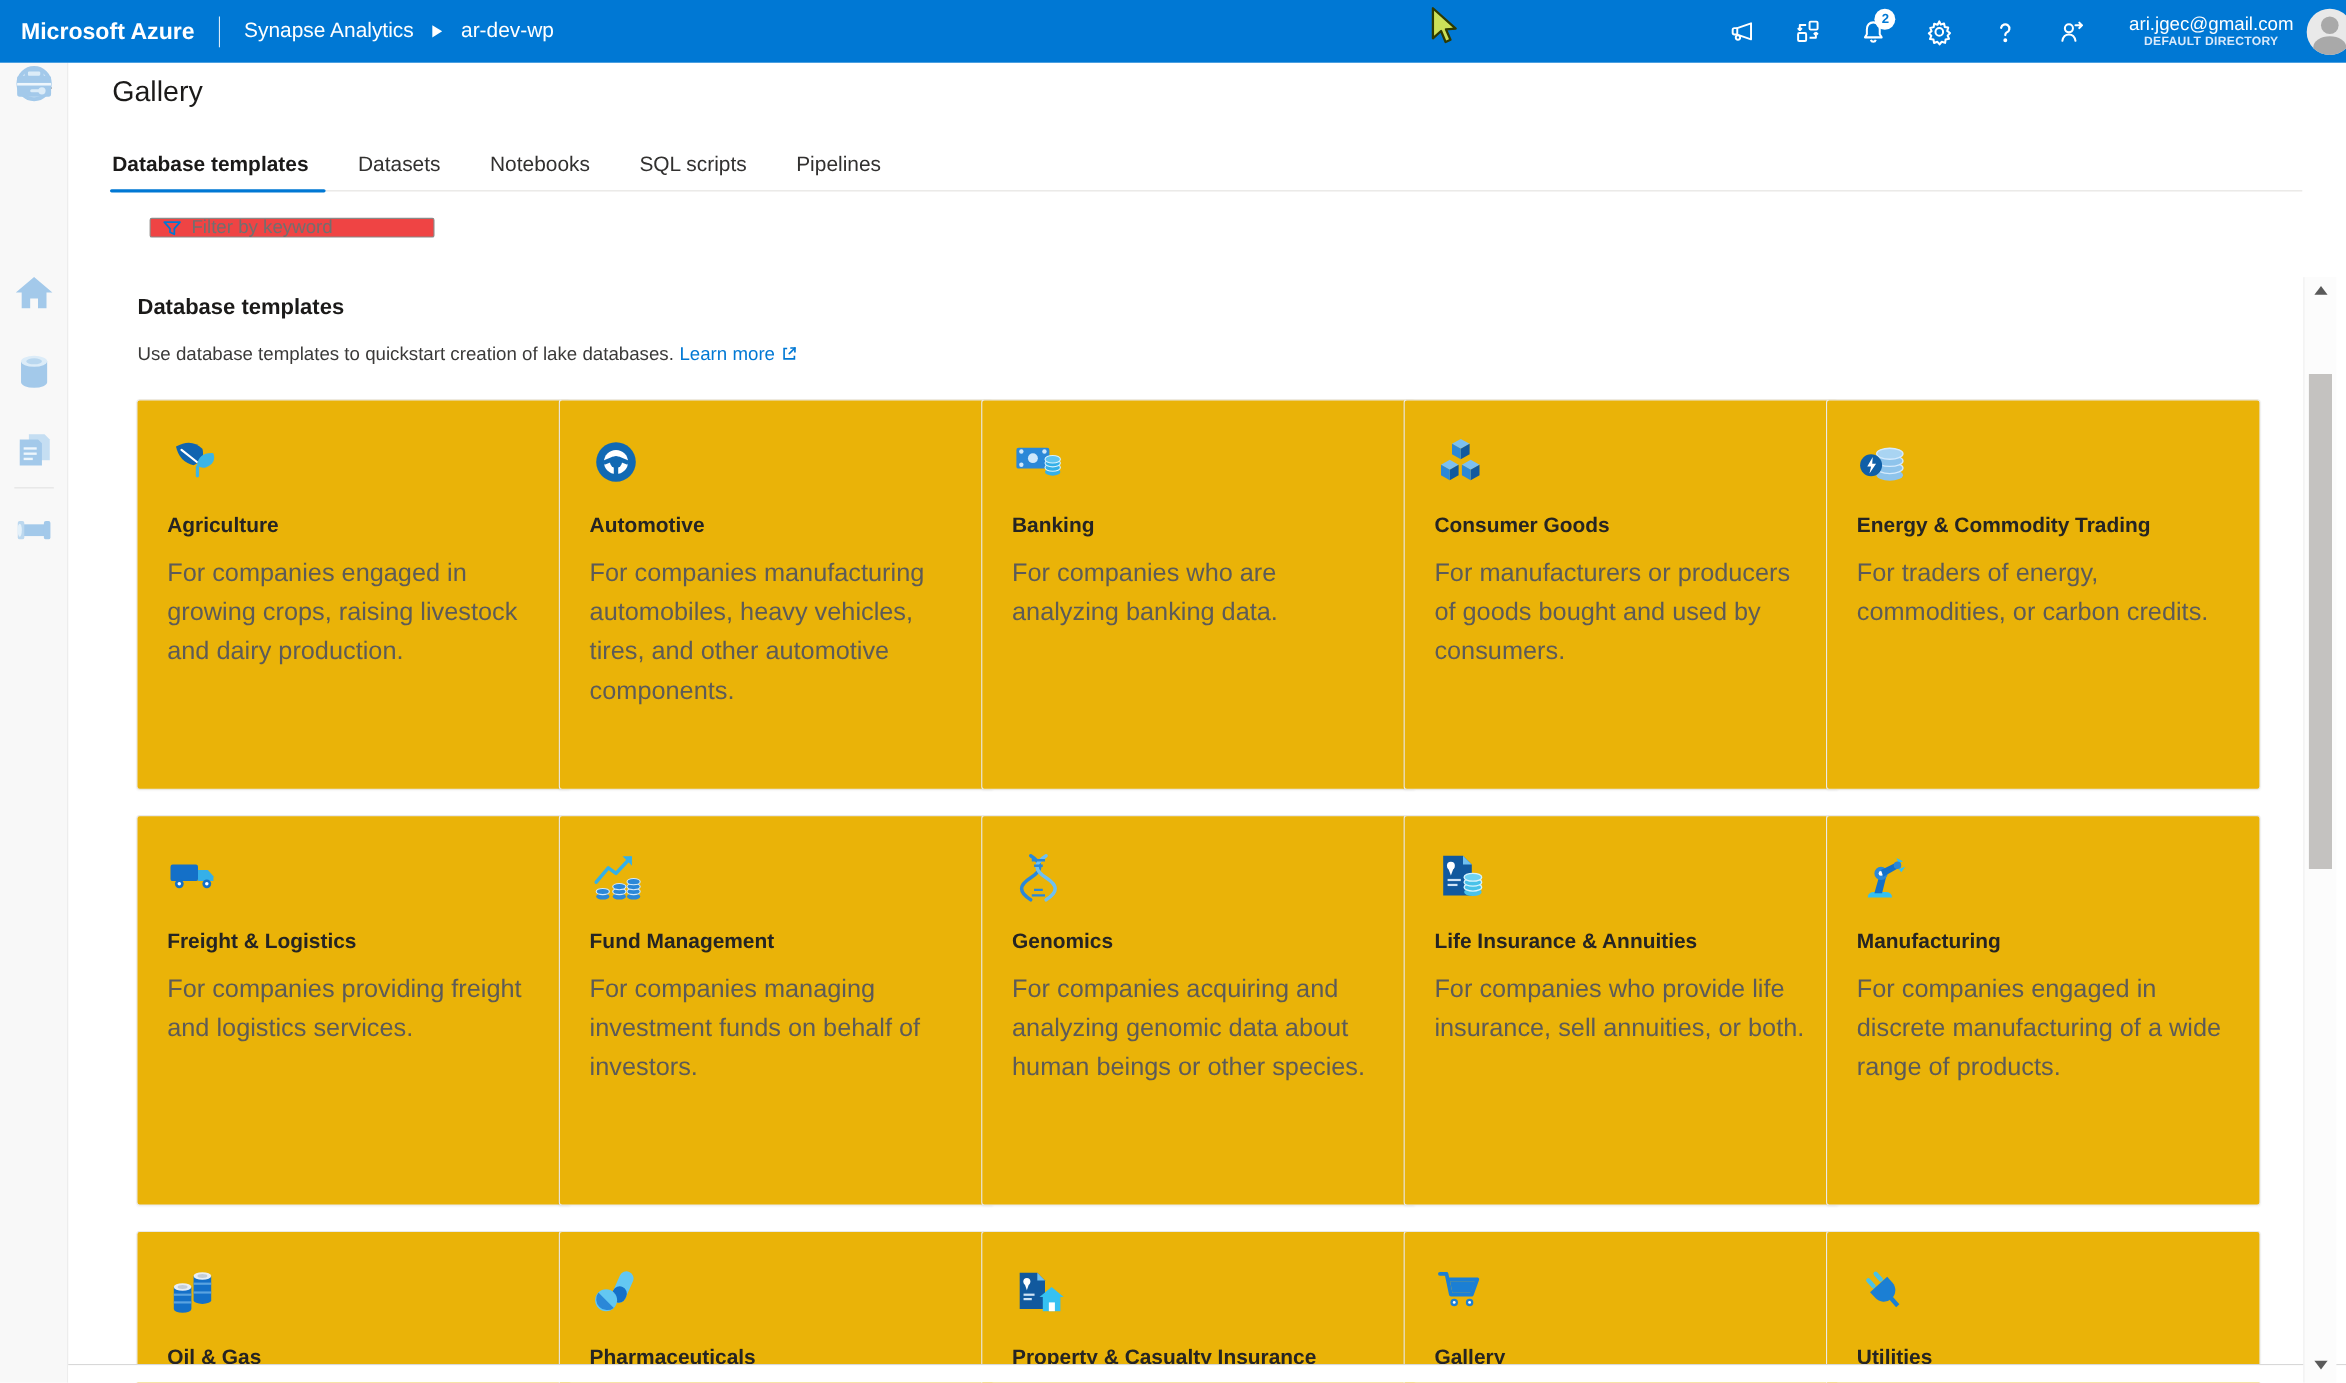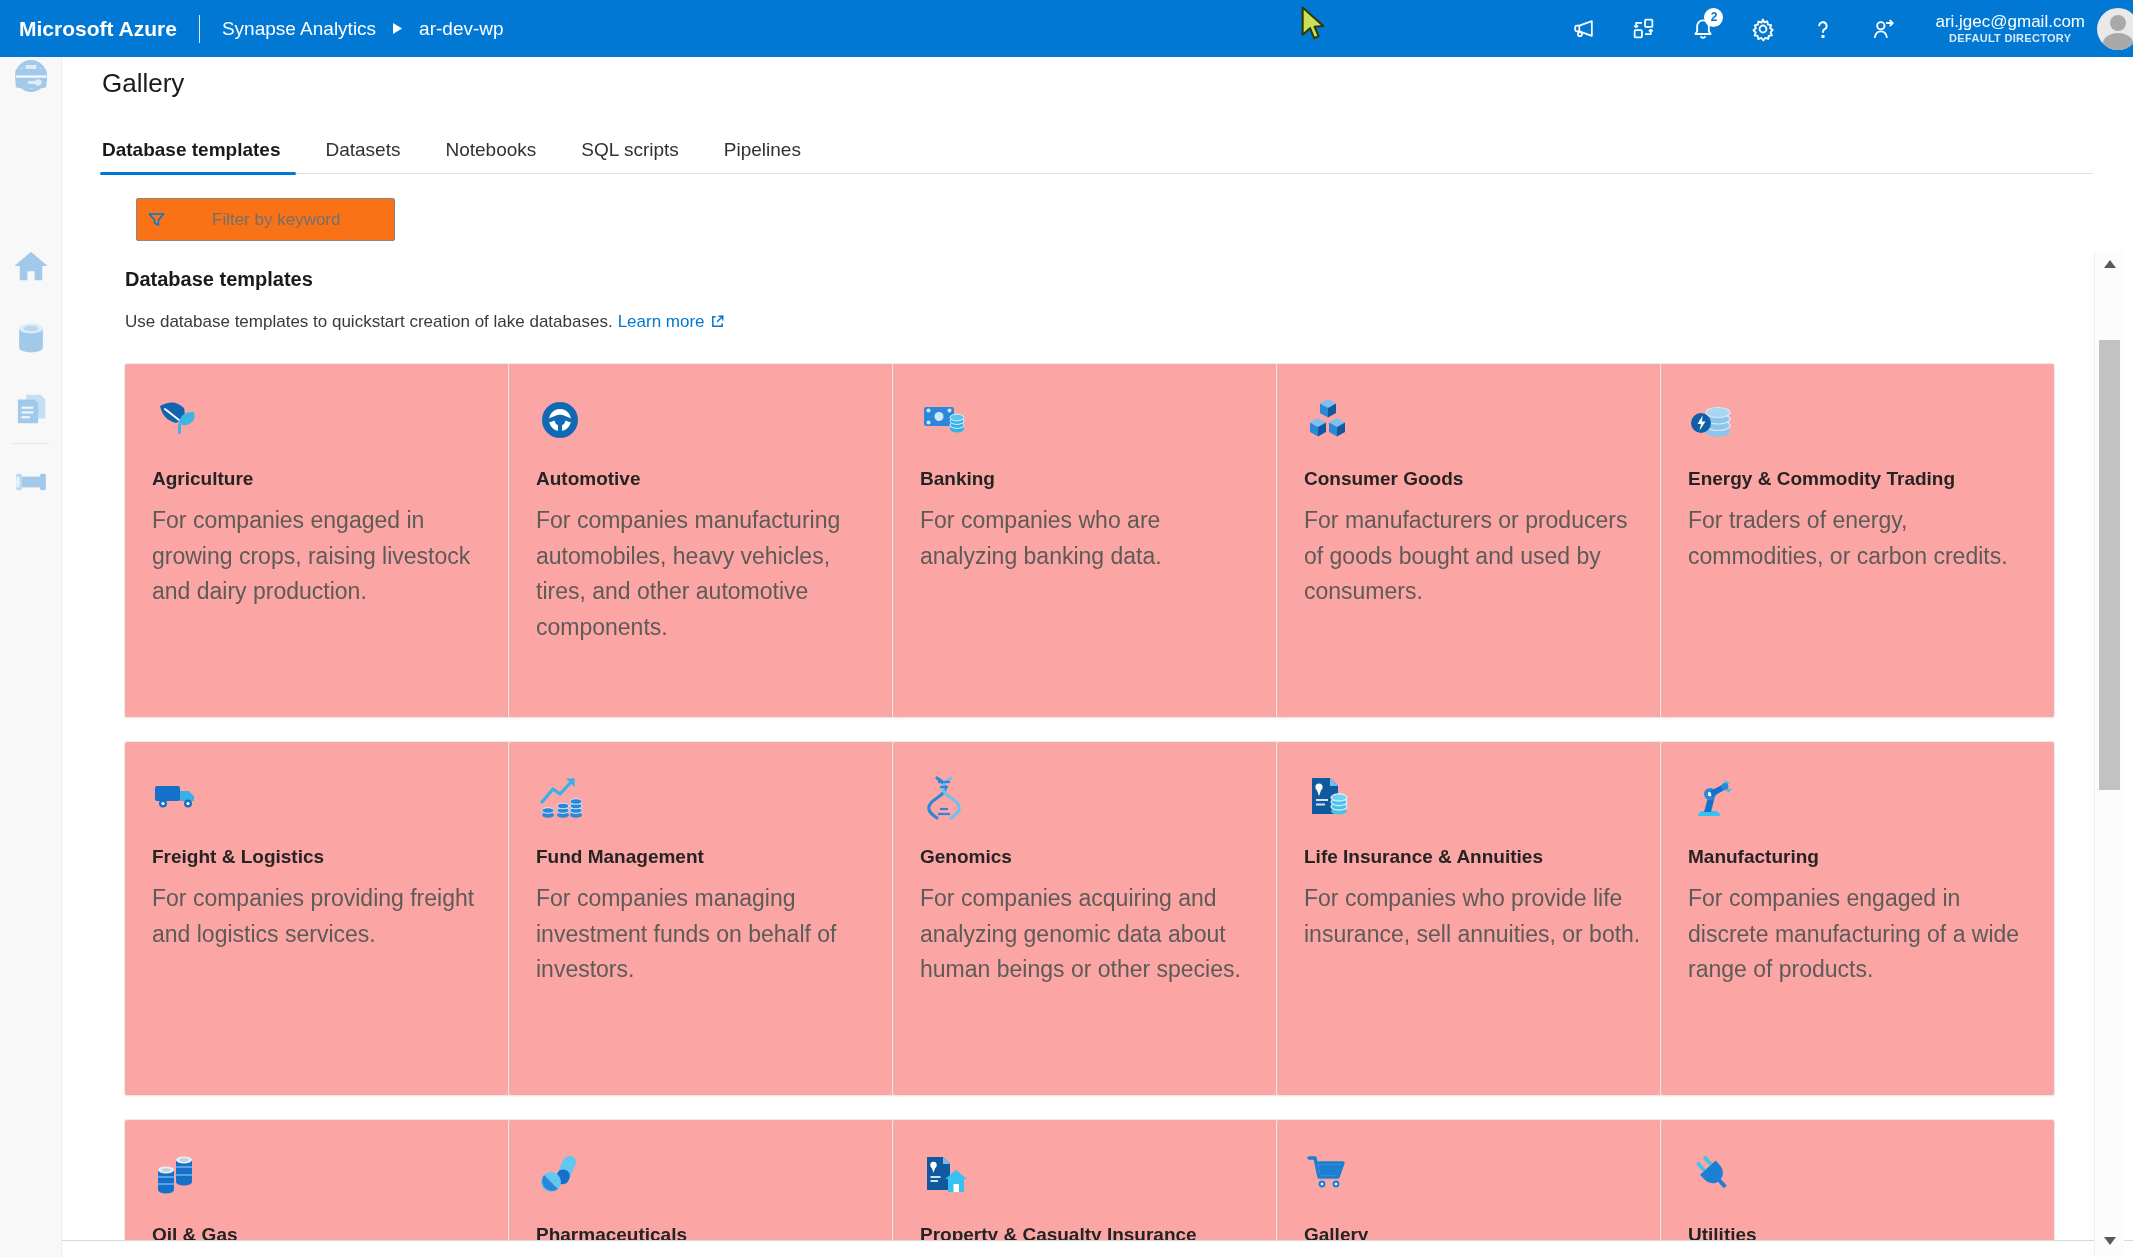--- a/index.html
+++ b/index.html
@@ -45,37 +45,37 @@
   
   .page-title{position:absolute; top:68px; left:102px; font-size:26px; font-weight:400; color:#1b1a19;}
   .tabbar{position:absolute; top:139px; left:102px; width:1991px; display:flex; gap:45px;
           padding-bottom:12px; border-bottom:1px solid #e3e1df;}
   .tab{position:relative; font-size:19px; color:#323130; cursor:pointer; white-space:nowrap;}
   .tab.active{font-weight:700; color:#1b1a19;}
   .tab.active::after{content:''; position:absolute; left:-2px; right:-16px; bottom:-14px; height:3px;
           background:var(--accent); border-radius:2px;}
 
   
-  .filter{position:absolute; top:198px; left:136px; width:259px; height:43px; border:1px solid #8a8886;
-          border-radius:2px; display:flex; align-items:center; background:#f97316;gap:38px;}
+  .filter{position:absolute; top:198px; left:136px; width:259px; height:18px; border:1px solid #8a8886;
+          border-radius:2px; display:flex; align-items:center; background:#ef4444;}
   .filter svg{margin:0 8px 0 10px; flex:none;}
   .filter input{border:none; outline:none; width:200px; font-size:17px; color:#323130;
           font-family:"Liberation Sans",sans-serif; background:transparent;}
   .filter input::placeholder{color:#707070;}
 
   
   .section-heading{position:absolute; top:268px; left:125px; font-size:20px; font-weight:700; color:#1b1a19;}
   .section-desc{position:absolute; top:312px; left:125px; font-size:17px; color:#3b3a39;}
   .learn-more{color:var(--accent); text-decoration:none; margin-left:5px; cursor:pointer;}
   .ext-icon{display:inline-block; vertical-align:-2px; margin-left:5px;}
 
   
   .grid{position:absolute; top:363px; left:124px; width:1903px;
         display:grid; grid-template-columns:repeat(5,367px); column-gap:17px; row-gap:23px;}
-  .card{width:395px; height:355px; background:#fca5a5; border:1px solid #eaeaea; border-radius:3px;
+  .card{width:395px; height:355px; background:#eab308; border:1px solid #eaeaea; border-radius:3px;
         padding:32px 27px 0 27px; cursor:pointer; box-shadow:0 1px 2px rgba(0,0,0,.04);}
   .card .icon{width:48px; height:48px;}
   .card h3{font-size:19px; font-weight:700; color:#252423; margin-top:24px;}
   .card p{font-size:23px; color:#5d5b58; line-height:1.55; margin-top:13px;}
 
   
   .scrollbar{position:absolute; top:252px; left:2094px; width:30px; height:1005px; background:#fcfcfc;
              border-left:1px solid #efefef; z-index:60;}
   .scroll-thumb{position:absolute; top:88px; left:4px; width:21px; height:450px; background:#c4c2c0; cursor:grab;}
   .arr{position:absolute; left:9px; width:0; height:0; cursor:pointer;}

